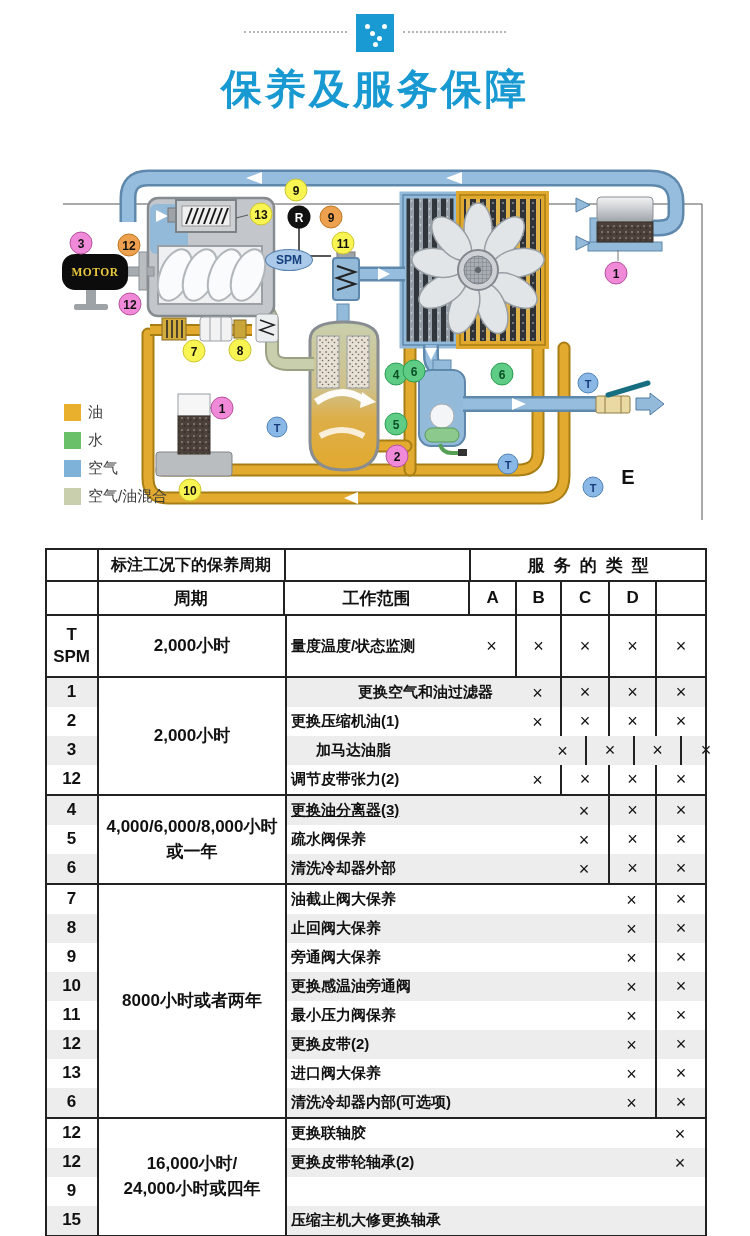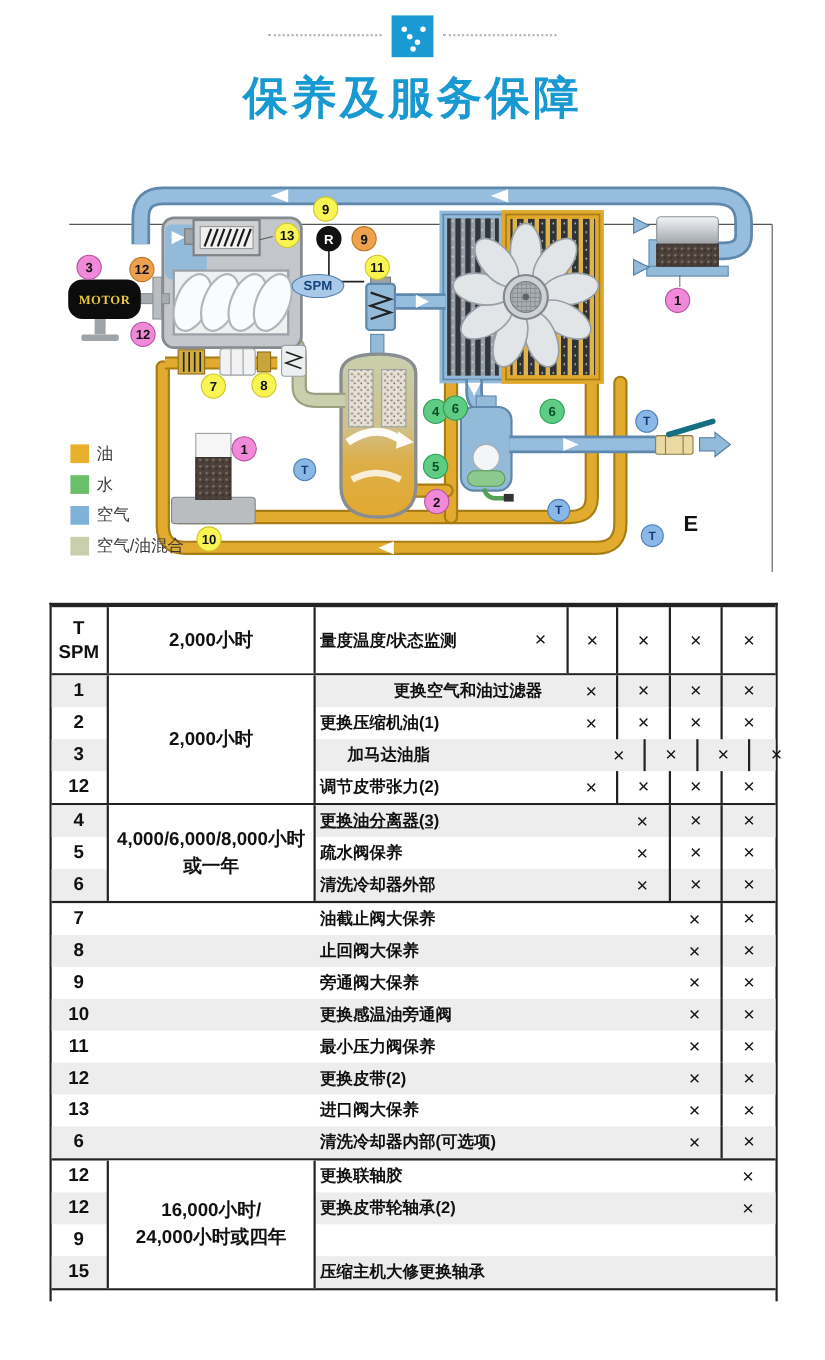--- a/index.html
+++ b/index.html
@@ -314,20 +314,38 @@
         <span class="callout co-green" style="left: 502px; top: 374px;">6</span>
         <span class="callout co-blue" style="left: 508px; top: 464px;">T</span>
         <span class="callout co-blue" style="left: 588px; top: 383px;">T</span>
         <span class="callout co-blue" style="left: 593px; top: 487px;">T</span>
         <span class="callout co-pink" style="left: 616px; top: 273px;">1</span>
         <span class="callout co-plain" style="left: 628px; top: 477px;">E</span>
       </div>
   </div>
 
   <div id="svc-table">
+    <div class="th-row" id="th1">
+      <div class="hcell" style="width:50px"></div>
+      <div class="hcell bl" style="width:190px; border-right:2px solid #222">标注工况下的保养周期</div>
+      <div class="hcell" style="width:185px"></div>
+      <div class="hcell bl" style="width:237px; letter-spacing:9px; text-indent:9px; font-size:17px">服务的类型</div>
+    </div>
+    <div class="th-row" id="th2">
+      <div class="hcell" style="width:50px"></div>
+      <div class="hcell bl" style="width:190px; border-right:2px solid #222; font-size:17px">周期</div>
+      <div class="hcell" style="width:185px; font-size:17px">工作范围</div>
+      <div id="svc-col-cells" style="display:flex">
+          <div class="hcell bl" style="width: 47px; font-size: 17px;">A</div>
+          <div class="hcell bl" style="width: 45px; font-size: 17px;">B</div>
+          <div class="hcell bl" style="width: 48px; font-size: 17px;">C</div>
+          <div class="hcell bl" style="width: 47px; font-size: 17px;">D</div>
+          <div class="hcell bl" style="width: 50px; font-size: 17px;"></div>
+        </div>
+    </div>
     <div id="tbody">
         <div class="tgroup">
           <div class="cycle-cell">2,000小时</div>
           <div class="trow tall">
             <div class="id-cell">T
 SPM</div>
             <div class="cyc-space"></div>
             <div class="right-area">
               <div class="merged" style="flex: 0 0 232px;">
                 <span>量度温度/状态监测</span>
@@ -473,20 +491,21 @@
               <div class="mcell" style="flex: 0 0 47px;">
                 <span class="xmark">×</span>
               </div>
               <div class="mcell" style="flex: 0 0 50px;">
                 <span class="xmark">×</span>
               </div>
             </div>
           </div>
         </div>
         <div class="tgroup">
+          <div class="cycle-cell">8000小时或者两年</div>
           <div class="trow">
             <div class="id-cell">7</div>
             <div class="cyc-space"></div>
             <div class="right-area">
               <div class="merged" style="flex: 0 0 372px;">
                 <span>油截止阀大保养</span>
                 <span class="floatmark xmark" style="left: 348.5px;">×</span>
               </div>
               <div class="mcell" style="flex: 0 0 50px;">
                 <span class="xmark">×</span>

